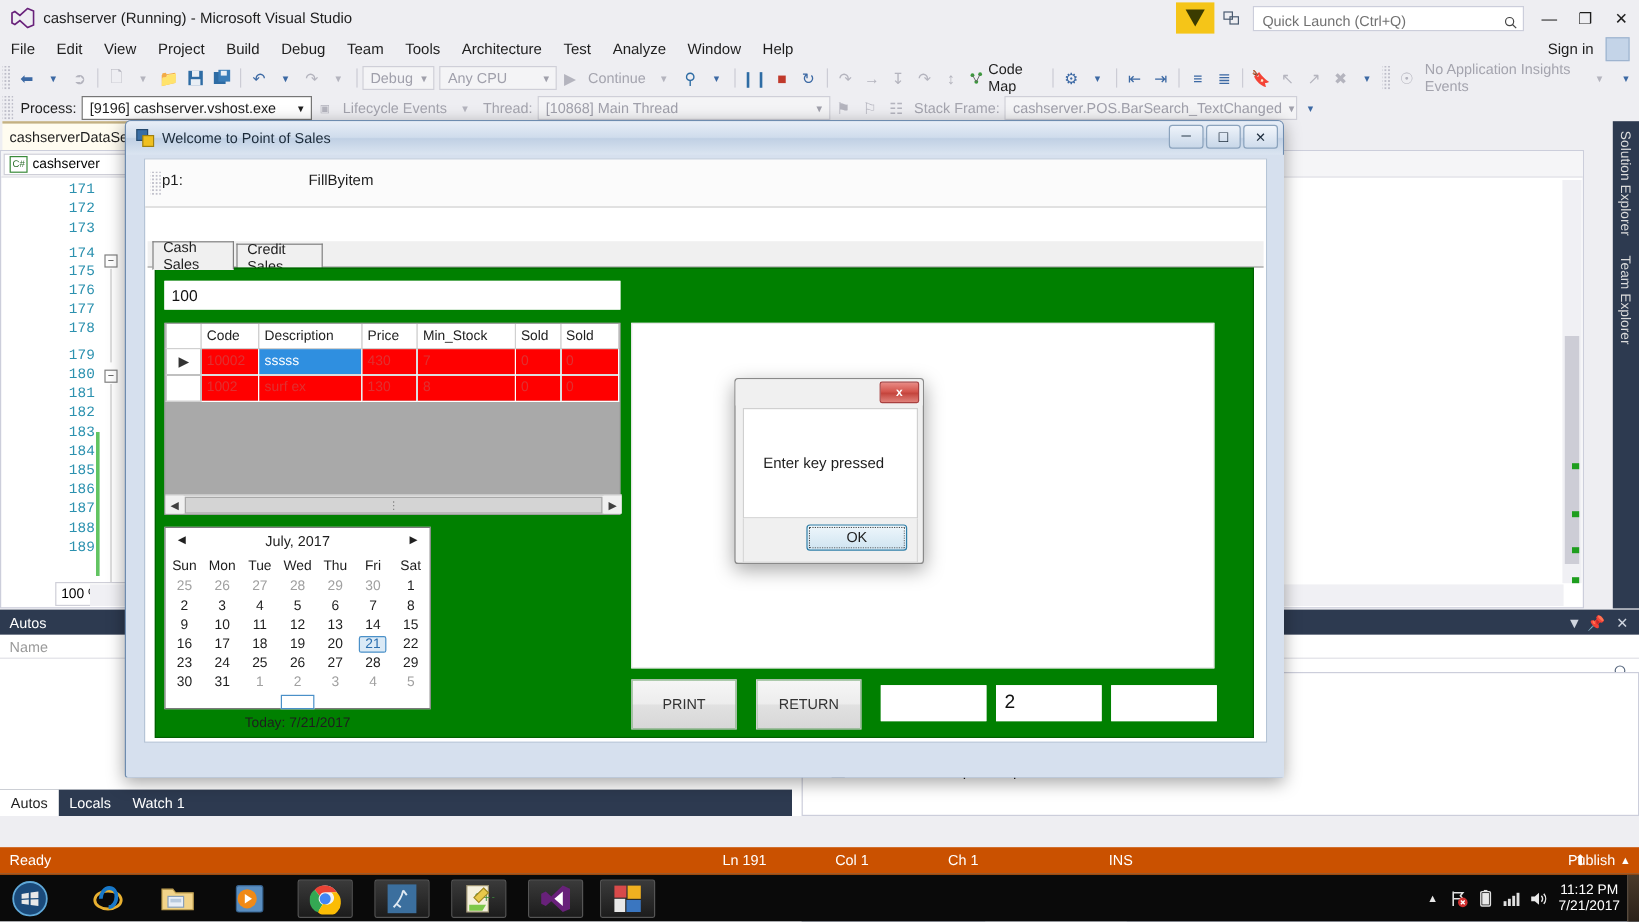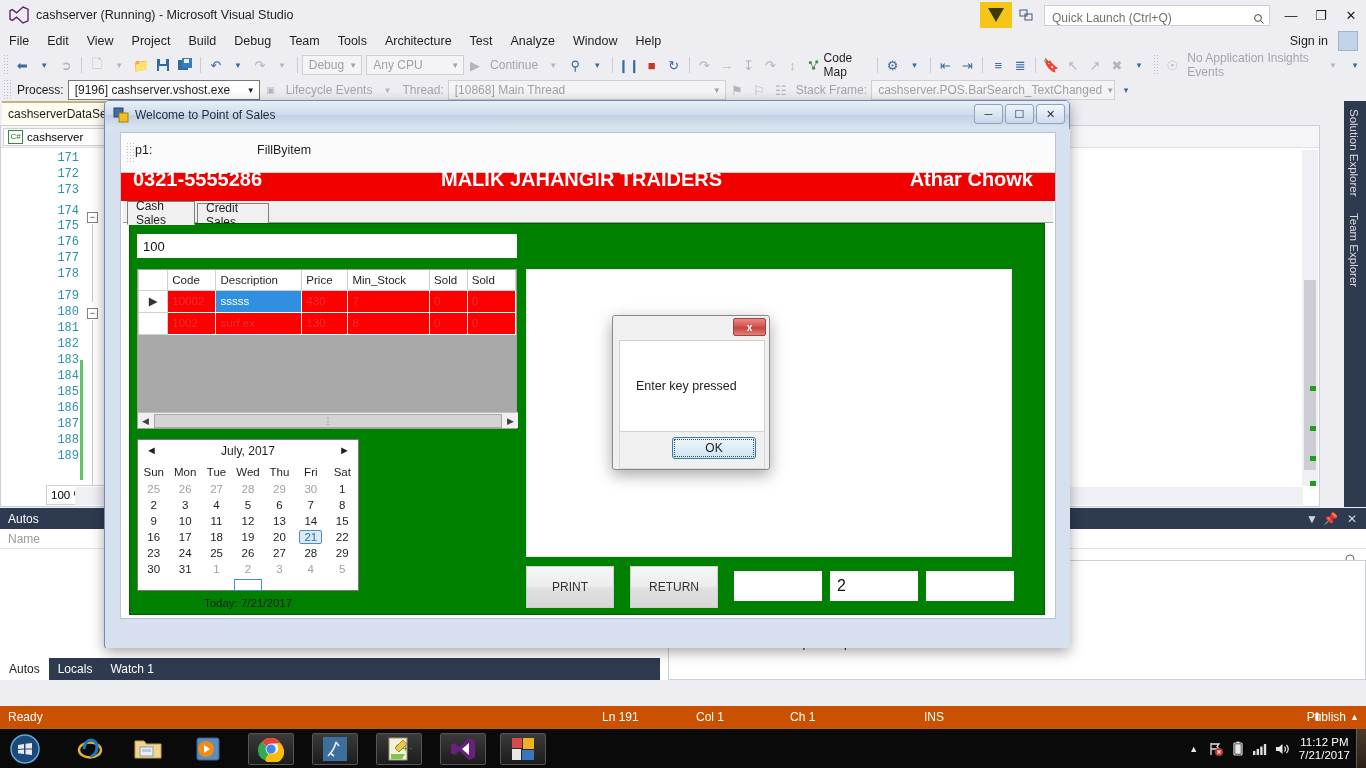--- a/index.html
+++ b/index.html
@@ -330,21 +330,21 @@
     <div class="grip"></div>
     <div class="tlabel">Process:</div>
     <div class="tcombo on" style="width:192px">
       <span class="cv">[9196] cashserver.vshost.exe</span>
         <span class="ca">▼</span>
     </div>
     <div class="tbtn dis" style="font-size:9px">▣</div>
     <div class="tlabel dim">Lifecycle Events</div>
     <div class="tbtn dis" style="font-size:8px">▼</div>
     <div class="tlabel dim">Thread:</div>
-    <div class="tcombo" style="width:278px">
+    <div class="tcombo" style="width:244px">
       <span class="cv">[10868] Main Thread</span>
         <span class="ca">▼</span>
     </div>
     <div class="tbtn dis">⚑</div>
     <div class="tbtn dis">⚐</div>
     <div class="tbtn dis">☷</div>
     <div class="tlabel dim">Stack Frame:</div>
     <div class="tcombo" style="width:244px">
       <span class="cv">cashserver.POS.BarSearch_TextChanged</span>
         <span class="ca">▼</span>
@@ -482,25 +482,20 @@
 
   <div class="pos-client">
     <div class="pos-inner">
 
       <div style="position:absolute;left:0;top:0;width:934px;height:40px;background:#fbfbfb;border-bottom:1px solid #d0d0d0;">
         <div class="grip" style="position:absolute;left:2px;top:10px;height:20px"></div>
         <div style="position:absolute;left:14px;top:10px;font-size:12.5px;color:#1e1e1e;">p1:</div>
         <div style="position:absolute;left:136px;top:10px;font-size:12.5px;color:#1e1e1e;">FillByitem</div>
       </div>
 
-      <div class="pos-banner">
-        <span style="left:12px">0321-5555286</span>
-        <span style="left:320px">MALIK JAHANGIR TRAIDERS</span>
-        <span style="right:22px">Athar Chowk</span>
-      </div>
 
       <div class="pos-tabstrip">
         <div class="pos-tab sel" style="left:4px;width:68px">Cash Sales</div>
         <div class="pos-tab" style="left:74px;width:72px">Credit Sales</div>
       </div>
 
       <div class="pos-green">
 
         <div class="bar-input">100</div>
 

